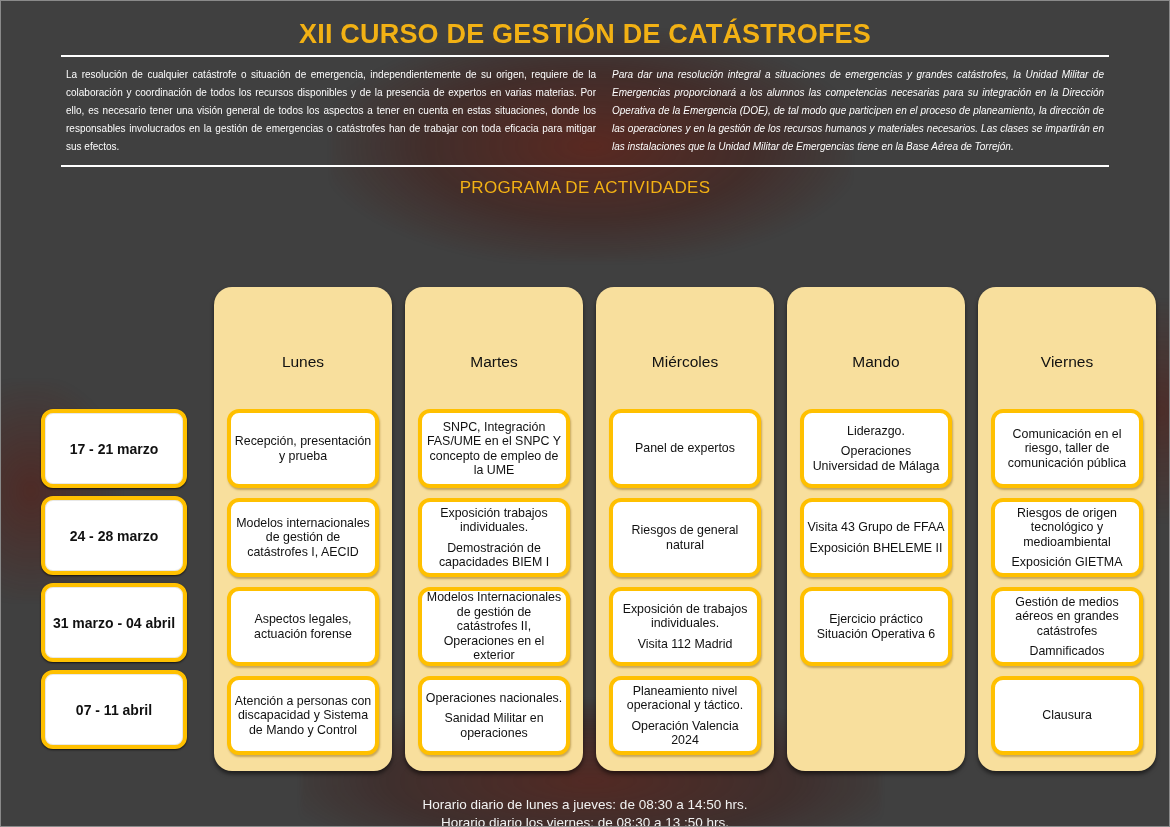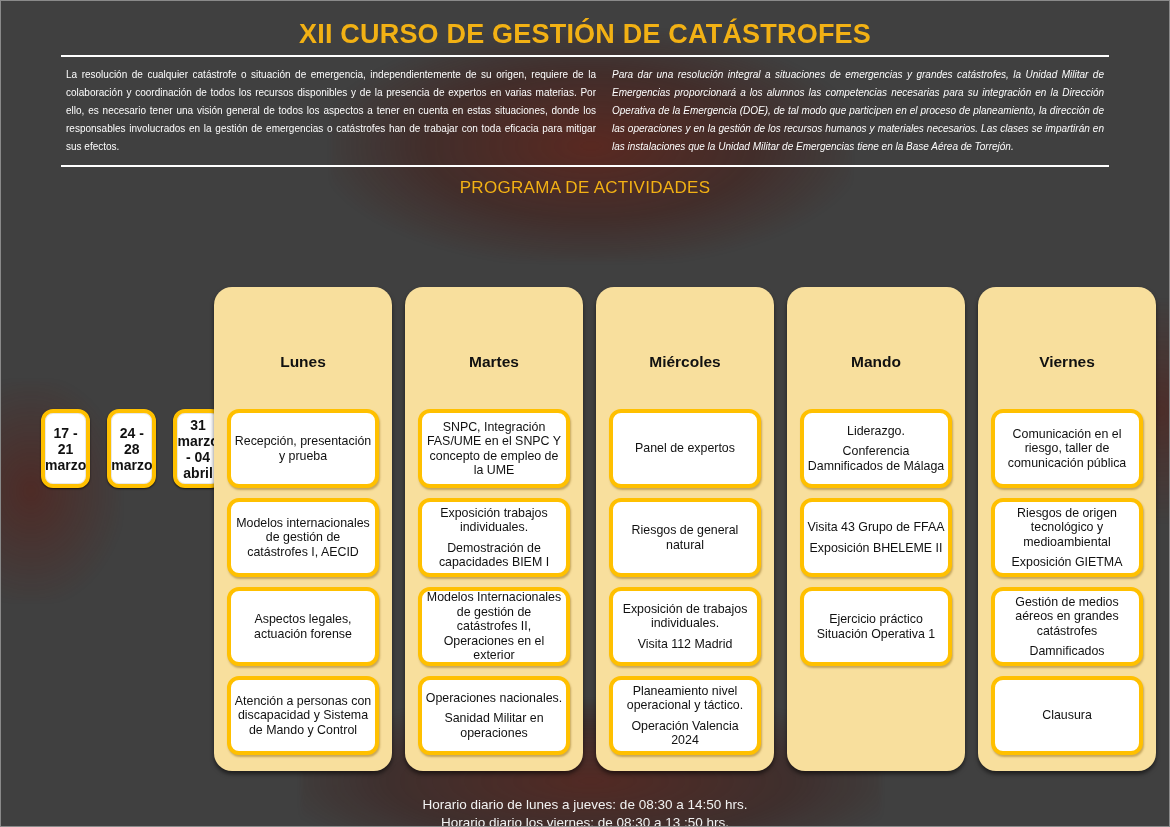--- a/index.html
+++ b/index.html
@@ -61,21 +61,21 @@
     font-size:17px;
     font-weight:normal;
     letter-spacing:0.3px;
   }
 
   .schedule { position:absolute; left:0; top:268px; width:100%; }
 
   .dates-col {
     position:absolute; left:40px; top:122px;
     width:146px;
-    display:flex; flex-direction:row; gap:17px;
+    display:flex; flex-direction:column; gap:8px;
   }
   .date-box {
     height:79px;
     background:#fff;
     border:4px solid #FFC000;
     border-radius:12px;
     box-shadow:0 1px 2px rgba(0,0,0,0.7), inset 0 0 0 1px #e8e8e8;
     display:flex; align-items:center; justify-content:center;
     color:#111; font-size:14px; font-weight:bold;
     text-align:center;
@@ -89,21 +89,21 @@
     width:178px; height:484px;
     background:#F8DF9D;
     border-radius:18px;
     box-shadow:0 3px 4px rgba(0,0,0,0.55);
   }
   .day-header {
     height:122px;
     display:flex; align-items:center; justify-content:center;
     padding-top:28px;
     color:#111;
-    font-size:15.5px; font-weight:bold;
+    font-size:15.5px; font-weight:normal;
   }
   .cells {
     padding:0 13px;
     display:flex; flex-direction:column; gap:10px;
   }
   .cell {
     height:79px;
     background:#fff;
     border:4px solid #FFC000;
     border-radius:12px;
@@ -222,28 +222,28 @@
               <div>Operación Valencia 2024</div>
             </div>
           </div>
         </div>
 
         <div class="day-col">
           <div class="day-header">Mando</div>
           <div class="cells">
             <div class="cell">
               <div>Liderazgo.</div>
-              <div>Conferencia Damnificados de Málaga</div>
+              <div>Operaciones Universidad de Málaga</div>
             </div>
             <div class="cell">
               <div>Visita 43 Grupo de FFAA</div>
               <div>Exposición BHELEME II</div>
             </div>
             <div class="cell">
-              <div>Ejercicio práctico Situación Operativa 1</div>
+              <div>Ejercicio práctico Situación Operativa 6</div>
             </div>
           </div>
         </div>
 
         <div class="day-col">
           <div class="day-header">Viernes</div>
           <div class="cells">
             <div class="cell">
               <div>Comunicación en el riesgo, taller de comunicación pública</div>
             </div>

